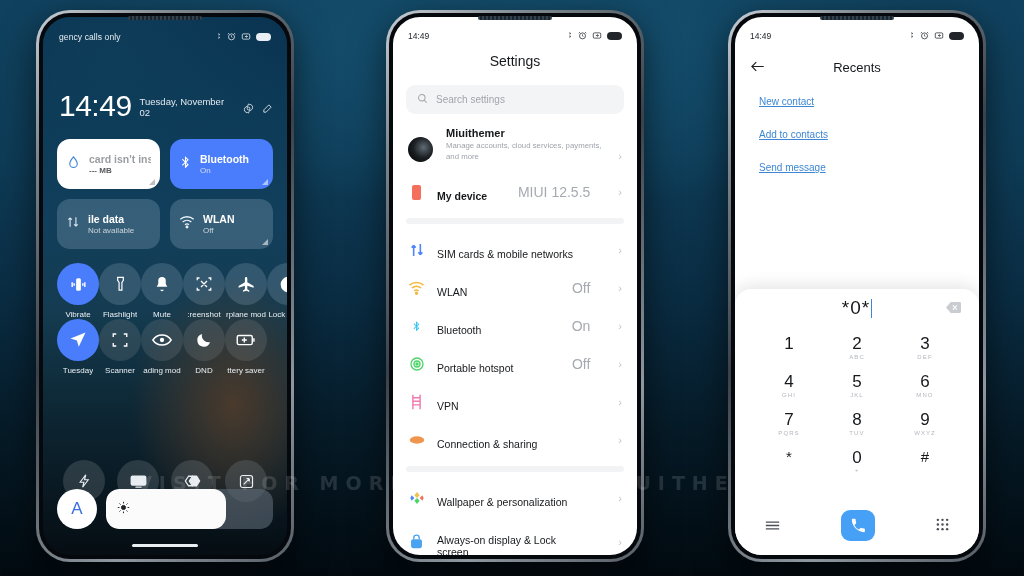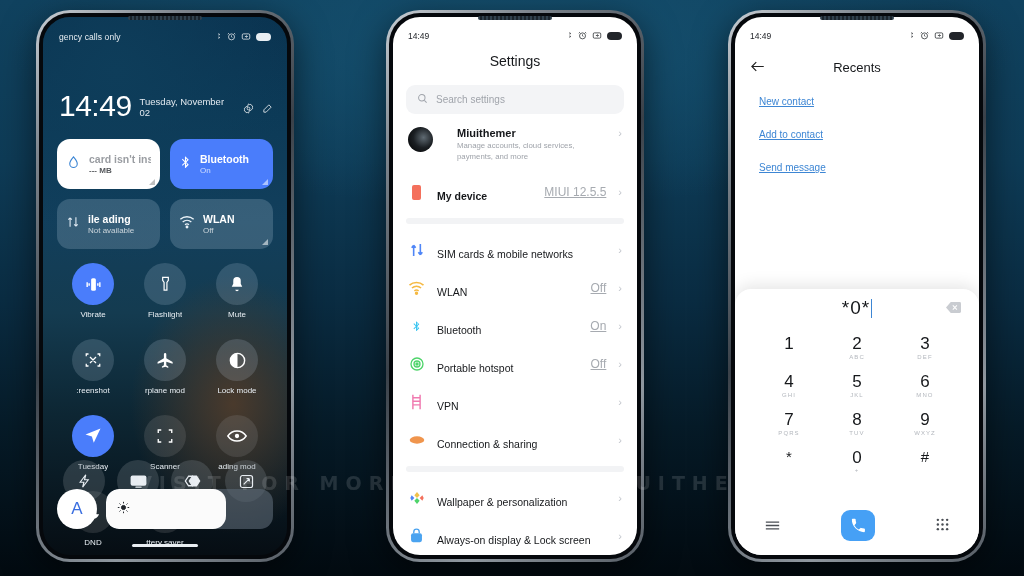--- a/index.html
+++ b/index.html
@@ -131,22 +131,22 @@
   .bigtile.white .bt-corner { border-bottom-color: rgba(0,0,0,.25); }
 
   .cc-bigtiles2 {
     position: absolute; top: 182px; left: 14px; right: 14px;
     display: flex; gap: 10px;
   }
 
   .cc-grid {
     position: absolute; top: 246px; left: 14px; right: 14px;
     display: grid;
-    grid-template-columns: repeat(3, 1fr);
-    row-gap: 20px;
+    grid-template-columns: repeat(6, 1fr);
+    row-gap: 0;
   }
   .tile { display: flex; flex-direction: column; align-items: center; gap: 5px; }
   .tile-circle {
     width: 42px; height: 42px; border-radius: 50%;
     background: rgba(210,228,242,0.17);
     display: flex; align-items: center; justify-content: center;
     color: #fff;
   }
   .tile-circle.on { background: #4a7dfb; }
   .tile-circle.dim { background: rgba(150,150,150,0.20); }
@@ -202,41 +202,41 @@
   }
   .sx-search {
     margin: 16px 13px 0 13px;
     height: 29px; border-radius: 9px;
     background: #f3f4f6;
     display: flex; align-items: center; gap: 8px;
     padding: 0 11px;
     color: #a0a4ab; font-size: 10px;
   }
   .sx-account {
-    display: flex; align-items: flex-start; gap: 24px;
+    display: flex; align-items: flex-end; gap: 13px;
     padding: 13px 15px 11px 15px;
   }
   .avatar {
     width: 25px; height: 25px; border-radius: 50%;
     background: radial-gradient(circle at 62% 42%, #5f6a72 0%, #1b1f23 48%, #000 100%);
     flex: none;
   }
   .acc-texts { flex: 1; min-width: 0; }
   .acc-name { font-size: 11px; font-weight: 600; color: #15171a; }
   .acc-sub { font-size: 7.8px; color: #9fa3aa; line-height: 1.35; margin-top: 2px; }
   .chev { color: #c2c6cc; font-size: 11px; flex: none; }
 
   .sx-row {
     display: flex; align-items: center; gap: 12px;
     padding: 9px 15px;
     min-height: 35px;
   }
   .sx-ico { width: 17px; height: 17px; flex: none; display: flex; align-items: center; justify-content: center; }
   .sx-label { flex: 1; font-size: 10.5px; color: #16181b; margin-top: 8px; }
-  .sx-val { font-size: 12px; color: #a6aab0; margin-right: 0; text-decoration: underline; }
+  .sx-val { font-size: 14px; color: #a6aab0; margin-right: 16px; }
   .sx-divider { height: 6px; background: #f2f3f5; border-radius: 4px; margin: 7px 13px; }
   .mydev-ico {
     width: 9px; height: 15px; border-radius: 2px; background: #f4705c;
   }
 
   
   .dx { position: absolute; inset: 0; background: #fff; color: #16181b; }
   .dx-head {
     position: relative; display: flex; align-items: center;
     margin-top: 12px; padding: 0 15px; height: 26px;
@@ -371,21 +371,21 @@
           </div>
 
           <div class="cc-bigtiles2">
             <div class="bigtile glass">
               <span>
                 <svg width="14" height="16" viewBox="0 0 24 24" fill="none" stroke="#dfe9f2" stroke-width="1.9">
                     <path d="M7 20V5M7 5L4 8M7 5l3 3M17 4v15M17 19l3-3M17 19l-3-3"></path>
                   </svg>
               </span>
               <span class="bt-texts">
-                <span class="bt-title">ile ading</span>
+                <span class="bt-title">ile data</span>
                 <span class="bt-sub">Not available</span>
               </span>
             </div>
             <div class="bigtile glass">
               <span>
                 <svg width="16" height="14" viewBox="0 0 24 20" fill="none" stroke="#eaf2f8" stroke-width="2">
                     <path d="M2 6a15 15 0 0120 0M5.5 10a10 10 0 0113 0M9 14a5 5 0 016 0"></path>
                     <circle cx="12" cy="17.5" r="1.2" fill="#eaf2f8"></circle>
                   </svg>
               </span>
@@ -762,21 +762,21 @@
             <div class="dx-back">
               <svg width="15" height="13" viewBox="0 0 24 20" fill="none" stroke="#222" stroke-width="1.9">
                   <path d="M22 10H3M10 3L3 10l7 7"></path>
                 </svg>
             </div>
             <div class="dx-title">Recents</div>
           </div>
 
           <div class="dx-actions">
             <div class="dx-action">New contact</div>
-            <div class="dx-action">Add to contact</div>
+            <div class="dx-action">Add to contacts</div>
             <div class="dx-action">Send message</div>
           </div>
 
           <div class="dialpad">
             <div class="dial-input">
               <span class="dial-number">*0*</span>
                 <span class="caret"></span>
               <span class="backspace">
                 <svg width="15" height="11" viewBox="0 0 22 16" fill="#c9ccd1">
                     <path d="M7 0h13a2 2 0 012 2v12a2 2 0 01-2 2H7L0 8z"></path>

